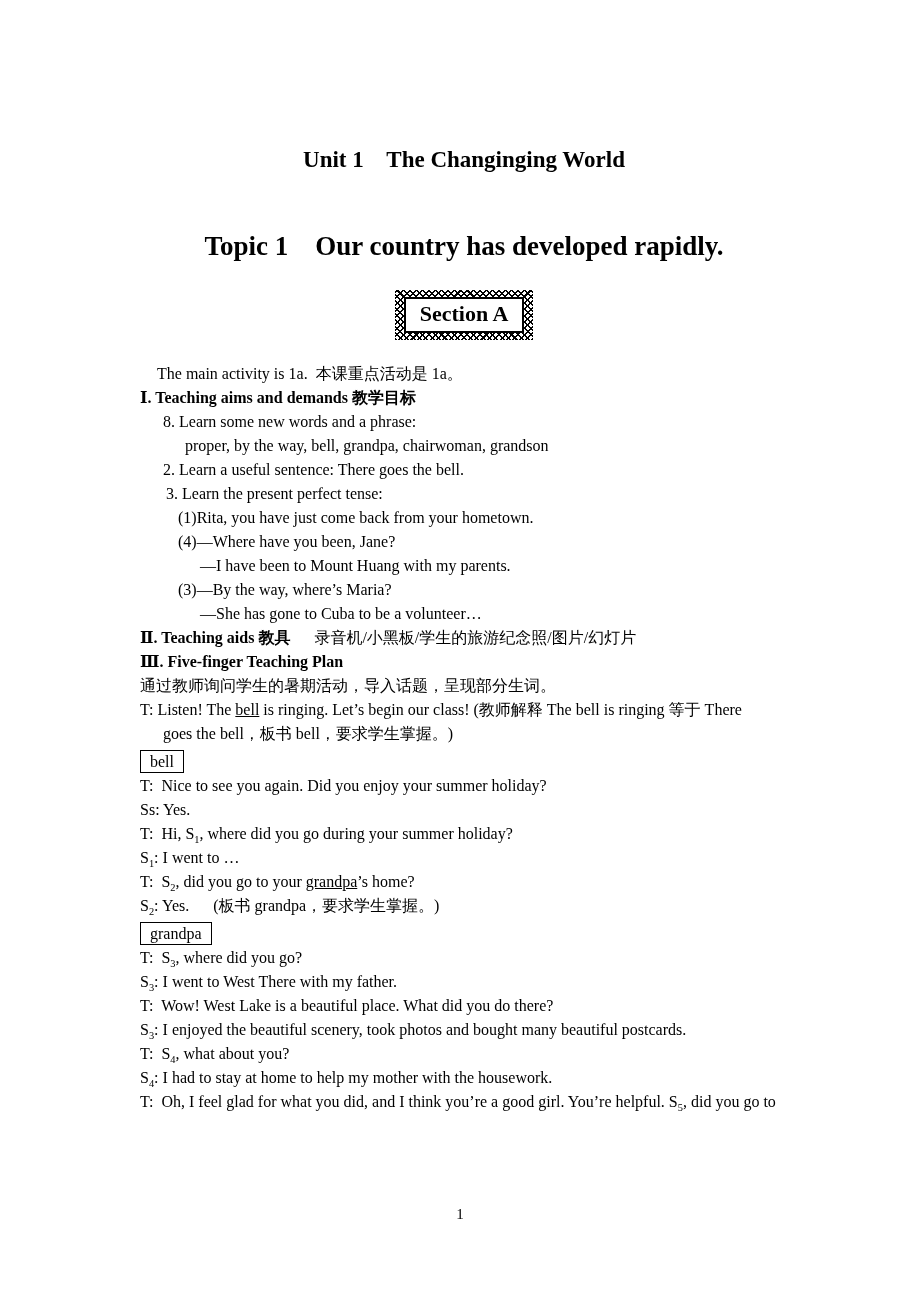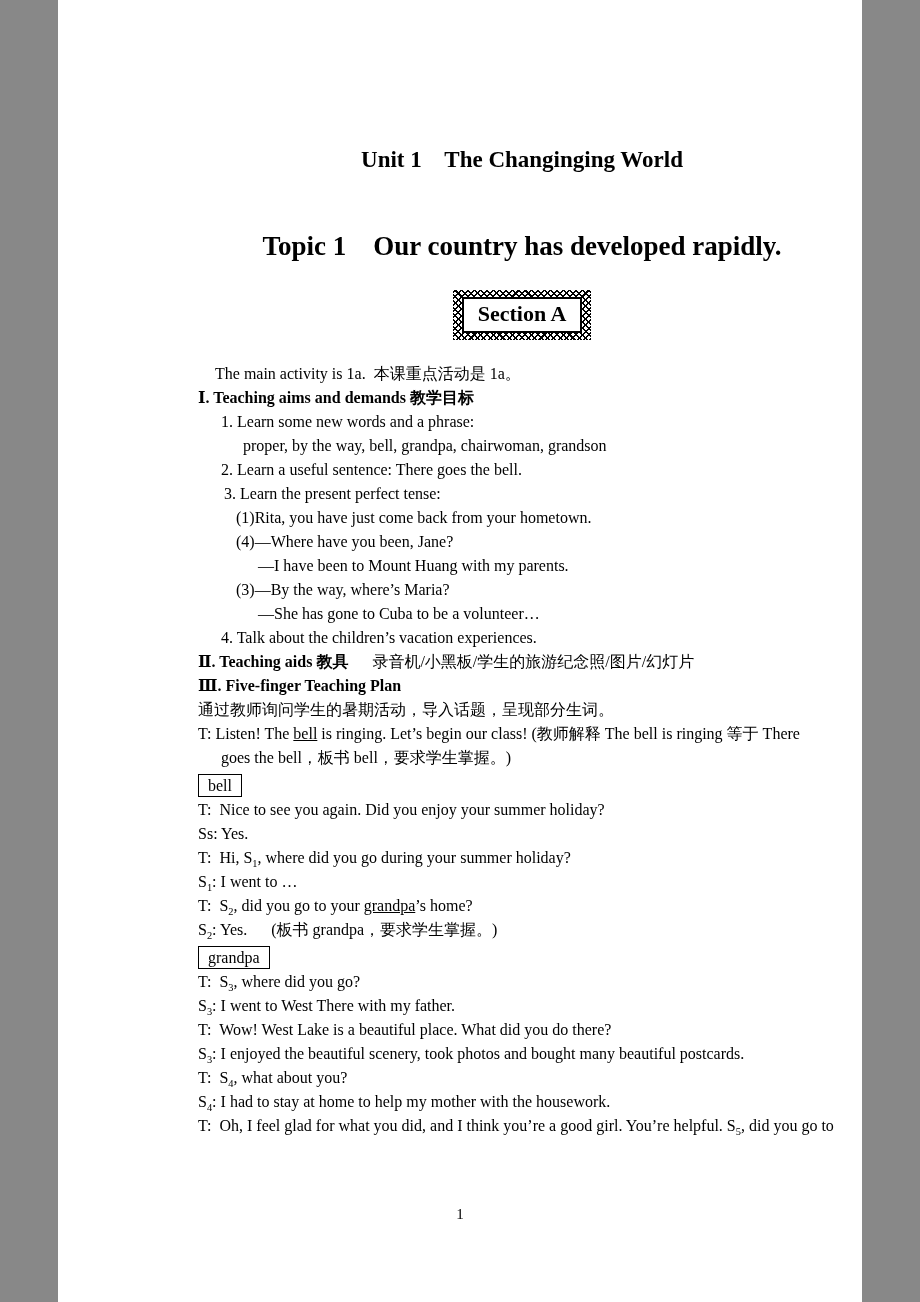--- a/index.html
+++ b/index.html
@@ -1,18 +1,18 @@
 <!DOCTYPE html>
 <html><head>
 <meta charset="utf-8">
 <style>
   html, body { margin: 0; padding: 0; background: #888; }
   .page {
     position: relative;
-    width: 804px;
+    width: 920px;
     height: 1302px;
     margin: 0 auto;
     background: #ffffff;
     font-family: "Liberation Serif", "DejaVu Serif", serif;
     color: #000;
     overflow: hidden;
   }
   .doc {
     position: absolute;
     left: 140px;
@@ -102,30 +102,29 @@
 
     <div class="section-row">
       <div class="section-frame">
         <div class="section-inner">Section A</div>
       </div>
     </div>
 
     <div class="body-lines">
         <div class="line" style="padding-left: 17px;"><span>The main activity is 1a.  本课重点活动是 1a。</span></div>
         <div class="line"><span class="b">Ⅰ. Teaching aims and demands 教学目标</span></div>
-        <div class="line" style="padding-left: 23px;"><span>1. Learn some new words and a phrase:</span></div>
+        <div class="line" style="padding-left: 23px;"><span>8. Learn some new words and a phrase:</span></div>
         <div class="line" style="padding-left: 45px;"><span>proper, by the way, bell, grandpa, chairwoman, grandson</span></div>
         <div class="line" style="padding-left: 23px;"><span>2. Learn a useful sentence: There goes the bell.</span></div>
         <div class="line" style="padding-left: 26px;"><span>3. Learn the present perfect tense:</span></div>
         <div class="line" style="padding-left: 38px;"><span>(1)Rita, you have just come back from your hometown.</span></div>
         <div class="line" style="padding-left: 38px;"><span>(4)—Where have you been, Jane?</span></div>
         <div class="line" style="padding-left: 60px;"><span>—I have been to Mount Huang with my parents.</span></div>
         <div class="line" style="padding-left: 38px;"><span>(3)—By the way, where’s Maria?</span></div>
         <div class="line" style="padding-left: 60px;"><span>—She has gone to Cuba to be a volunteer…</span></div>
-        <div class="line" style="padding-left: 23px;"><span>4. Talk about the children’s vacation experiences.</span></div>
         <div class="line"><span class="b">Ⅱ. Teaching aids 教具</span><span>      录音机/小黑板/学生的旅游纪念照/图片/幻灯片</span></div>
         <div class="line"><span class="b">Ⅲ. Five-finger Teaching Plan</span></div>
         <div class="line"><span>通过教师询问学生的暑期活动，导入话题，呈现部分生词。</span></div>
         <div class="line"><span>T: Listen! The </span><span class="u">bell</span><span> is ringing. Let’s begin our class! (教师解释 The bell is ringing 等于 There</span></div>
         <div class="line" style="padding-left: 23px;"><span>goes the bell，板书 bell，要求学生掌握。)</span></div>
         <div class="line boxline"><span class="vocab-box">bell</span></div>
         <div class="line"><span>T:  Nice to see you again. Did you enjoy your summer holiday?</span></div>
         <div class="line"><span>Ss: Yes.</span></div>
         <div class="line"><span>T:  Hi, S</span><sub>1</sub><span>, where did you go during your summer holiday?</span></div>
         <div class="line"><span>S</span><sub>1</sub><span>: I went to …</span></div>

